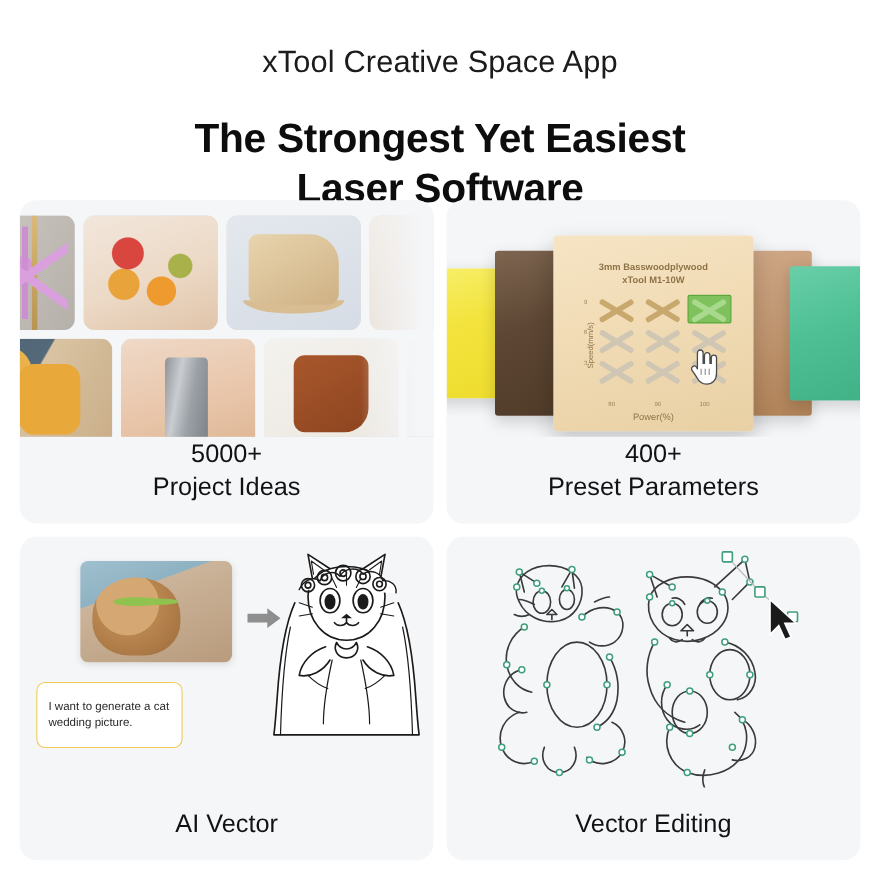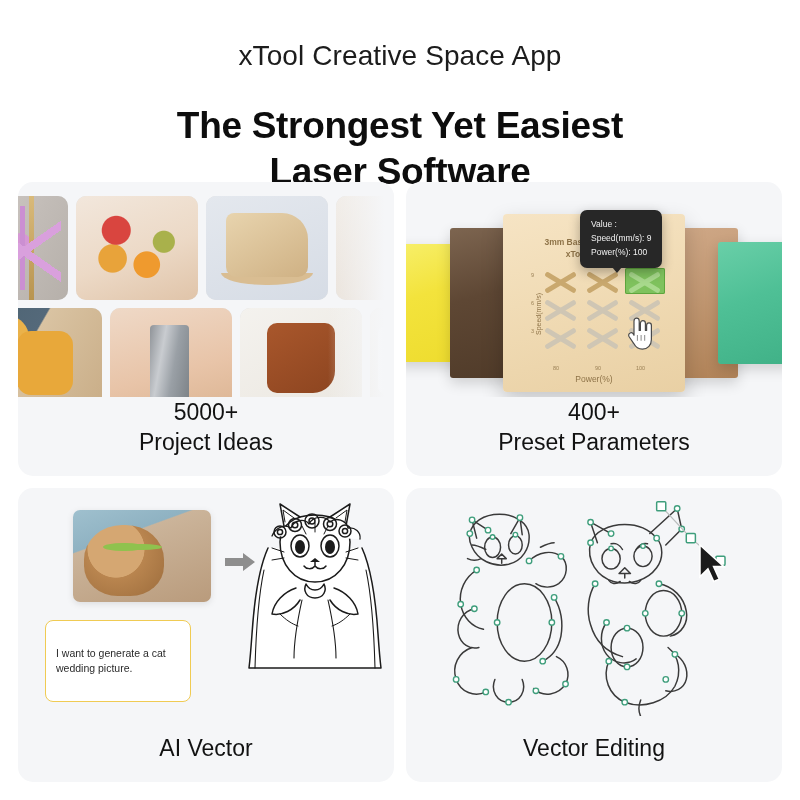--- a/index.html
+++ b/index.html
@@ -121,23 +121,23 @@
   .ai-wrap{position:absolute;inset:0;}
   .catphoto{position:absolute;left:55px;top:22px;width:138px;height:92px;border-radius:7px;overflow:hidden;
      background:linear-gradient(160deg,#9fc0ce 0%,#8fb2c2 30%,#cbb49a 31%,#b99b7c 100%);
      box-shadow:0 2px 7px rgba(0,0,0,.1);}
   .catphoto:after{content:"";position:absolute;left:8%;top:16%;width:58%;height:78%;border-radius:48% 48% 42% 42%;
      background:radial-gradient(circle at 40% 34%,#d5a772 0 42%,#b9854f 43%,#9c6c3c 100%);}
   .catphoto:before{content:"";position:absolute;left:22%;top:36%;width:30%;height:9%;border-radius:50%;
      background:#8fc24e;box-shadow:18px 0 0 -1px #8fc24e;z-index:2;}
   .arrow-gray{position:absolute;left:205px;top:63px;}
   .promptbox{
-    position:absolute;left:27px;top:132px;width:146px;box-sizing:border-box;
+    position:absolute;left:15px;top:132px;width:133px;box-sizing:border-box;
     background:#ffffff;border:1.4px solid #f0cb53;border-radius:8px;
-    padding:25px 10px;font-size:10.5px;line-height:1.42;color:#2a2a2a;
+    padding:14px 10px;font-size:10.5px;line-height:1.42;color:#2a2a2a;
   }
   .bride{position:absolute;left:222px;top:8px;}
   
   .vec{position:absolute;inset:0;}
 </style>
 </head>
 <body>
 
 <div class="header">
   <div class="eyebrow">xTool Creative Space App</div>
@@ -218,25 +218,20 @@
               <div class="cell"></div>
               <div class="cell"></div>
             </div>
             <div class="xtick" style="left:34px">80</div>
             <div class="xtick" style="left:76px">90</div>
             <div class="xtick" style="left:117px">100</div>
             <div class="xlab">Power(%)</div>
           </div>
         </div>
 
-        <div class="tooltip">
-          <div>Value :</div>
-          <div>Speed(mm/s): 9</div>
-          <div>Power(%): 100</div>
-        </div>
 
         <svg class="handcursor" width="30" height="34" viewBox="0 0 30 34">
           <path d="M9 4c0-1.6 1.2-2.8 2.6-2.8S14.2 2.4 14.2 4v9.4h1.2V6.2c0-1.5 1.1-2.6 2.5-2.6s2.5 1.1 2.5 2.6v7.2h1.2V8.4c0-1.4 1.1-2.5 2.4-2.5s2.4 1.1 2.4 2.5v14.1c0 5.6-3.6 9.7-9 9.7-4.4 0-6.8-2.1-8.6-5.6L4 19.5c-.7-1.4-.2-2.9 1.1-3.5 1.2-.6 2.6-.1 3.3 1.1l.6 1.2V4z" fill="#ffffff" stroke="#4a4a4a" stroke-width="1.2" stroke-linejoin="round"></path>
           <path d="M12.4 18.4v5M16.1 18.4v5M19.7 18.4v5" stroke="#8a8a8a" stroke-width="1" stroke-linecap="round"></path>
         </svg>
       </div>
     </div>
     <div class="caption">
       <span class="big">400+</span>
       <span class="big">Preset Parameters</span>

